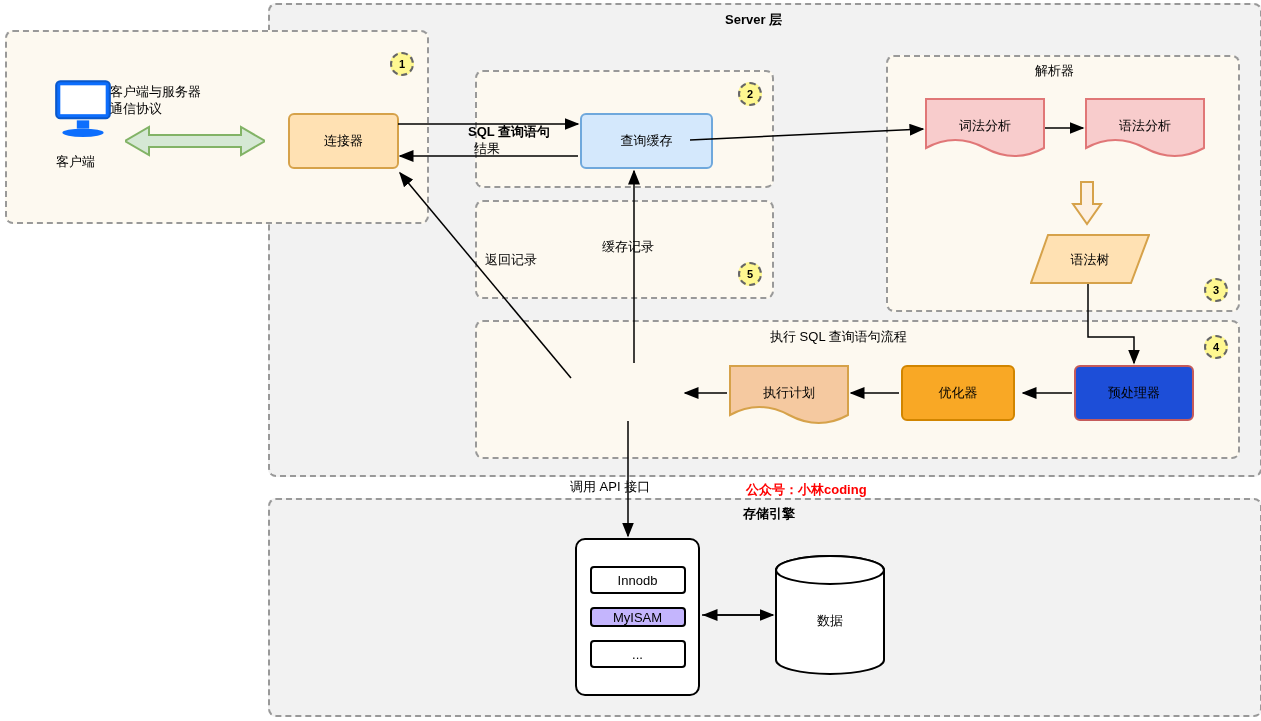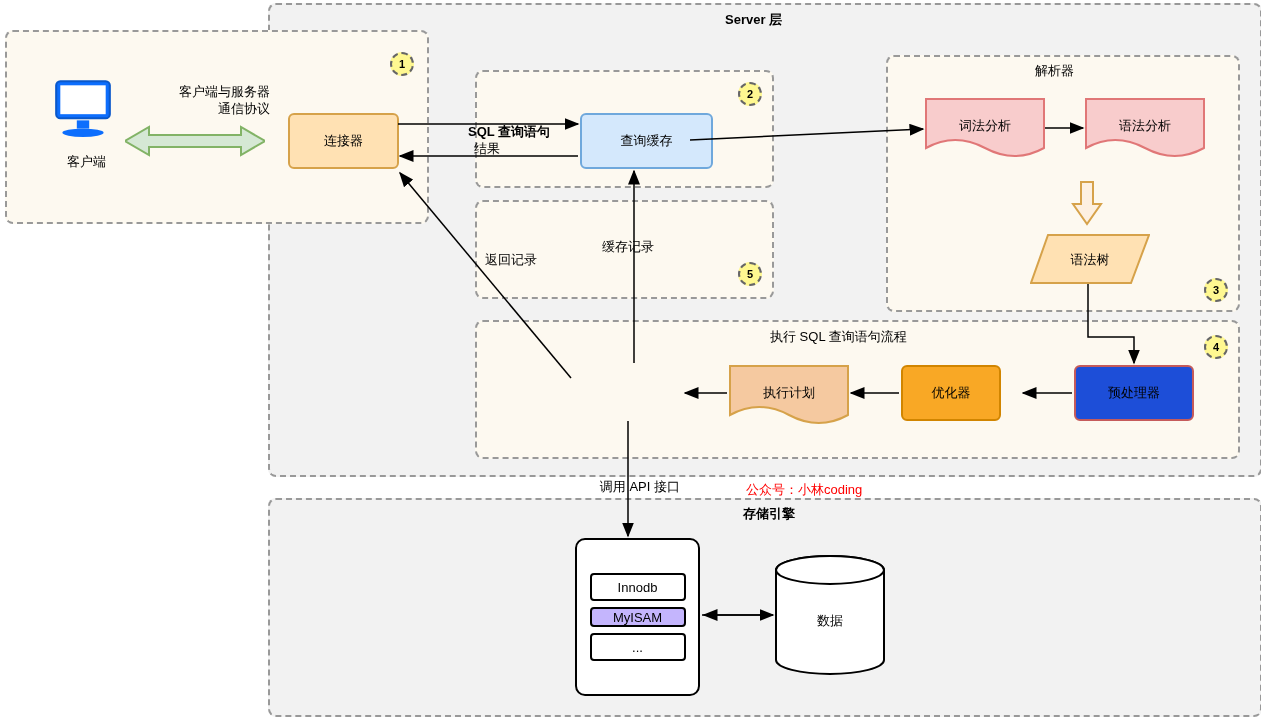--- a/index.html
+++ b/index.html
@@ -3,21 +3,21 @@
 <meta charset="utf-8">
 <style>
 html,body{margin:0;padding:0;font-family:sans-serif;font-size:13px;background:#fff}
 #canvas{position:relative;width:1261px;height:721px}
 .container{position:absolute;border:2px dashed #999;border-radius:8px}
 .c-beige{background:#fdf9f0}
 .c-gray{background:#f2f2f2}
 .ctitle{position:absolute;font-weight:bold}
 .node{position:absolute;display:flex;align-items:center;justify-content:center;border-radius:6px;box-sizing:border-box}
 .solid{border:2px solid}
-.lbl{position:absolute;text-align:right}
+.lbl{position:absolute;text-align:left}
 .badge{position:absolute;width:20px;height:20px;border-radius:50%;background:#fff891;border:2px dashed #666;display:flex;align-items:center;justify-content:center;font-size:11px;font-weight:bold}
 .monitor{position:absolute}
 .rounded-sm{border-radius:4px}
 </style>
 </head>
 <body>
 
 <div id="canvas">
 
 <div class="container c-gray" style="left:268px;top:3px;width:990px;height:470px"></div>
@@ -90,36 +90,36 @@
 <div class="container c-beige" style="left:475px;top:320px;width:761px;height:135px"></div>
 <div class="ctitle" style="left:770px;top:328px;font-weight:normal">执行 SQL 查询语句流程</div>
 <div class="badge" style="left:1204px;top:335px">
       <span>4</span>
     </div>
 
 <div class="node solid" style="left:1074px;top:365px;width:120px;height:56px;background:#1d4ed8;border-color:#c55b5b">
       <span>预处理器</span>
     </div>
 
-<div class="node solid" style="left:901px;top:365px;width:100px;height:56px;background:#f9a825;border-color:#d18500">
+<div class="node solid" style="left:901px;top:365px;width:114px;height:56px;background:#f9a825;border-color:#d18500">
       <span>优化器</span>
     </div>
 
 <svg style="position:absolute;left:729px;top:365px;width:120px;height:66px">
  <path d="M1 1 H119 V50 Q90 66 60 50 Q30 34 1 50 Z" fill="#f5c9a0" stroke="#d6a24a" stroke-width="2"></path>
  <text x="60" y="32" text-anchor="middle" font-size="13">执行计划</text>
 </svg>
 
 
 <div class="container c-gray" style="left:268px;top:498px;width:990px;height:215px"></div>
 <div class="ctitle" style="left:743px;top:505px">存储引擎</div>
 
-<div class="lbl" style="left:746px;top:481px;color:red;font-weight:400">公众号：小林coding</div>
+<div class="lbl" style="left:746px;top:481px;color:red;font-weight:700">公众号：小林coding</div>
 
-<div class="node solid" style="left:575px;top:538px;width:125px;height:158px;background:#fff;border-color:#000;flex-direction:column;gap:6px;border-radius:10px">
+<div class="node solid" style="left:575px;top:538px;width:125px;height:158px;background:#fff;border-color:#000;flex-direction:column;gap:13px;border-radius:10px">
  <div class="node solid rounded-sm" style="position:static;width:96px;height:28px;background:#fff;border-color:#000">
         <span>Innodb</span>
       </div>
  <div class="node solid rounded-sm" style="position:static;width:96px;height:20px;background:#c4b5fd;border-color:#000">
         <span>MyISAM</span>
       </div>
  <div class="node solid rounded-sm" style="position:static;width:96px;height:28px;background:#fff;border-color:#000">
         <span>...</span>
       </div>
 </div>

